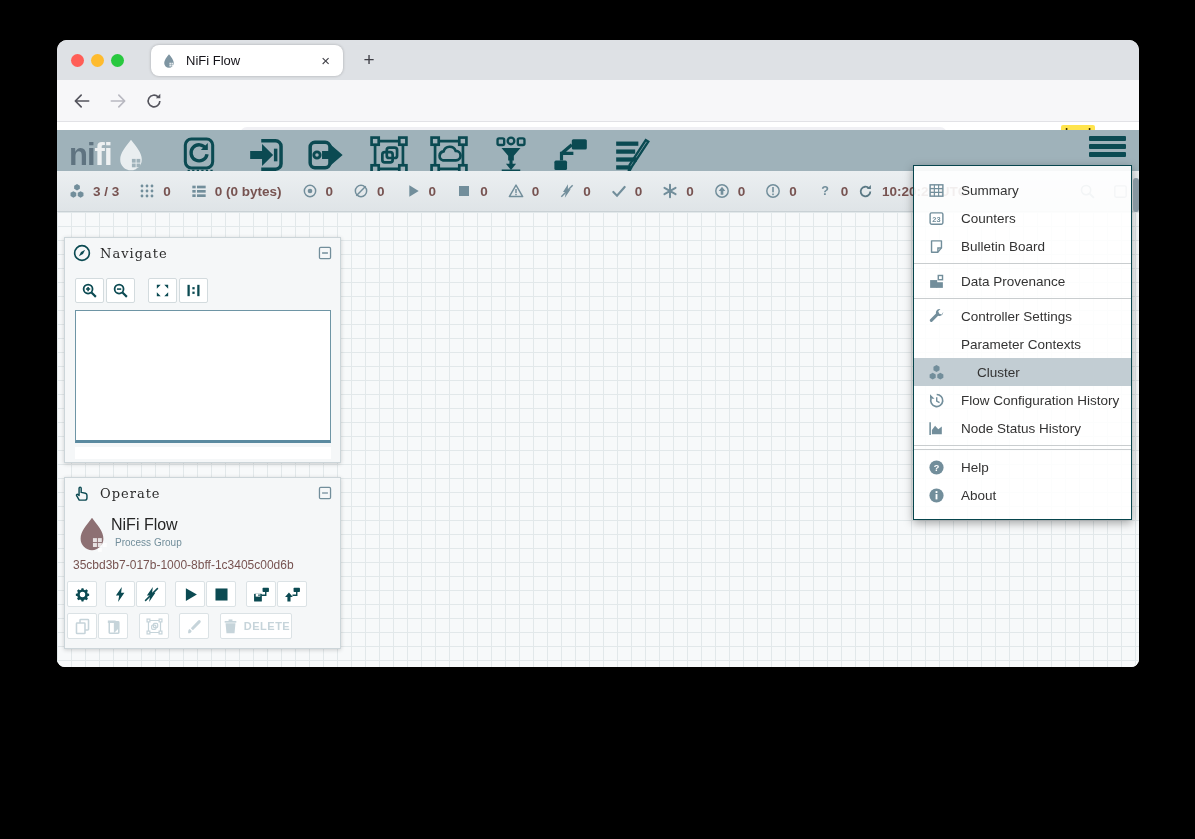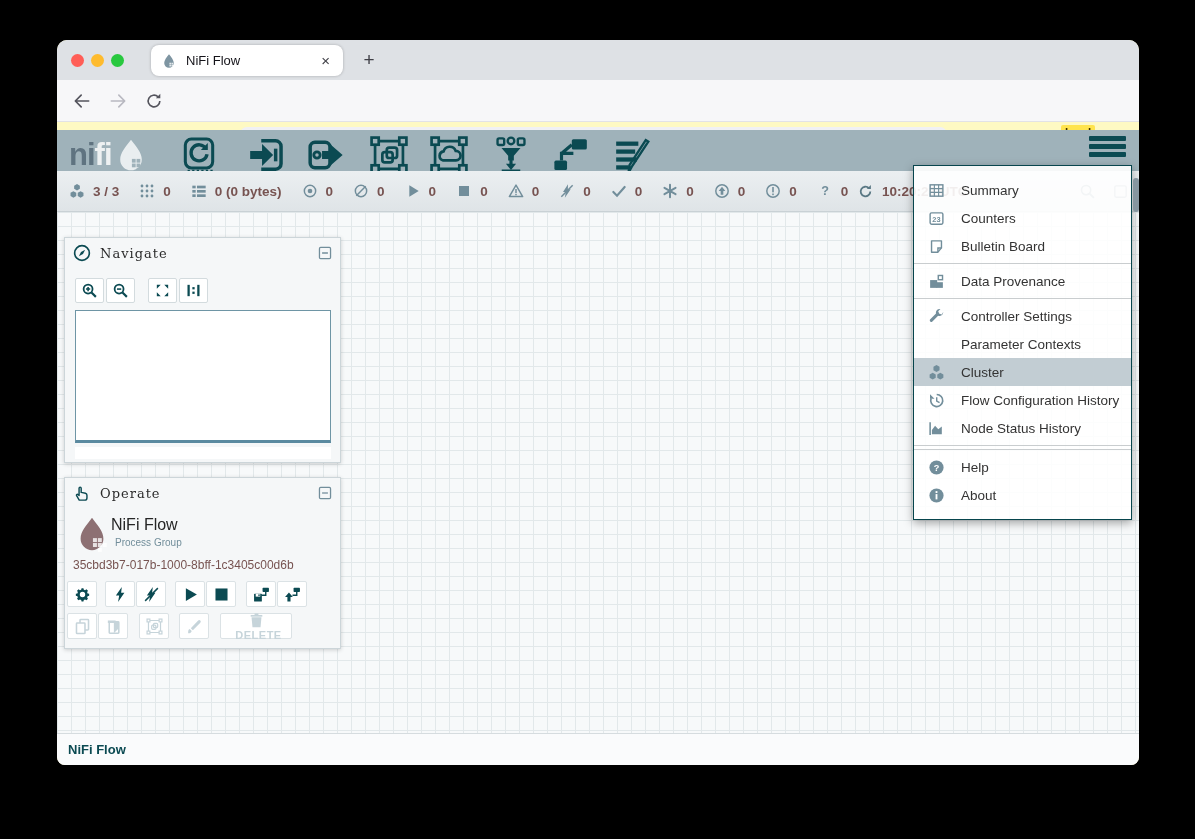--- a/index.html
+++ b/index.html
@@ -2,22 +2,22 @@
 <html style="--accent: #0b4a52; --toolbar: #9fb2ba; --muted: #728e9b; --count: #775351; --hilite: #c2cdd3;"><head>
 <meta charset="utf-8">
 <style>
   :root{
     --accent:#0b4a52; --muted:#728e9b; --count:#775351;
     --toolbar:#9fb2ba; --hilite:#c2cdd3;
   }
   *{margin:0;padding:0;box-sizing:border-box;}
   html,body{width:1195px;height:839px;background:#000;overflow:hidden;
     font-family:"Liberation Sans","DejaVu Sans",sans-serif;}
-  .window{position:absolute;left:57px;top:40px;width:1082px;height:725px;
-    background:#fef9c3;border-radius:10px 10px 8px 8px;overflow:hidden;}
+  .window{position:absolute;left:57px;top:40px;width:1082px;height:627px;
+    background:#ffffff;border-radius:10px 10px 8px 8px;overflow:hidden;}
   
   .tabbar{position:absolute;left:0;top:0;width:1082px;height:40px;background:#dee1e5;}
   .tl{position:absolute;top:14px;width:13px;height:13px;border-radius:50%;}
   .tab{position:absolute;left:94px;top:5px;width:192px;height:31px;background:#fff;
     border-radius:8px;box-shadow:0 0 3px rgba(0,0,0,.25);display:flex;align-items:center;padding:0 10px;}
   .tab .fav{width:16px;height:16px;color:#7e95a2;flex:0 0 16px;}
   .tab .title{font-size:13px;color:#15141a;margin-left:9px;flex:1;}
   .tab .close{font-size:15px;color:#3f3f46;padding:0 3px;}
   .newtab{position:absolute;left:298px;top:7px;width:28px;height:26px;border-radius:5px;
     font-size:19px;color:#3f3f46;text-align:center;line-height:25px;}
@@ -84,27 +84,27 @@
   .bfoot{position:absolute;left:10px;top:209px;width:256px;height:12px;background:#fff;}
   .operate{left:7px;top:437px;height:172px;}
   .fdrop{position:absolute;left:8px;top:36px;width:38px;height:40px;color:#8d7073;}
   .fname{position:absolute;left:46px;top:38px;font-size:16px;color:#262626;}
   .ftype{position:absolute;left:50px;top:59px;font-size:10px;color:var(--muted);}
   .fid{position:absolute;left:8px;top:80px;font-size:12px;color:var(--count);}
   .obtn{position:absolute;width:30px;height:26px;background:#fff;border:1px solid #dbe2e5;
     border-radius:2px;color:var(--accent);display:flex;align-items:center;justify-content:center;}
   .obtn .ic{width:17px;height:17px;}
   .obtn.dis{color:#c6d4da;}
-  .obtn.del{width:72px;flex-direction:column;}
+  .obtn.del{width:72px;}
   .obtn .dtxt{font-size:11px;font-weight:bold;letter-spacing:.5px;margin-left:5px;}
   
   .menu{position:absolute;left:856px;top:125px;width:219px;background:rgba(255,255,255,.9);
     border:1px solid #07454d;box-shadow:0 3px 9px rgba(0,0,0,.35);padding:10px 0;z-index:50;}
   .menu-item{height:28px;display:flex;align-items:center;padding-left:13px;}
-  .menu-item.active{background:var(--hilite);}
+  .menu-item.active{background:var(--hilite);gap:16px;}
   .menu-item .mic{width:19px;height:17px;color:var(--muted);flex:0 0 19px;}
   .menu-item .mlabel{font-size:13.5px;color:#333;margin-left:15px;white-space:nowrap;}
   .menu-sep{border-top:1px solid #c9cdcf;margin:3px 0;}
   .ic svg,.mic svg,.hic svg,.fav svg,.nav-ic svg,.star svg,.pocket svg,.minus svg,
   .tool-icon svg,.ldrop svg,.fdrop svg,.sb-search svg,.sb-settings svg{width:100%;height:100%;display:block;}
 </style>
 </head>
 <body>
 
 <div class="window">

